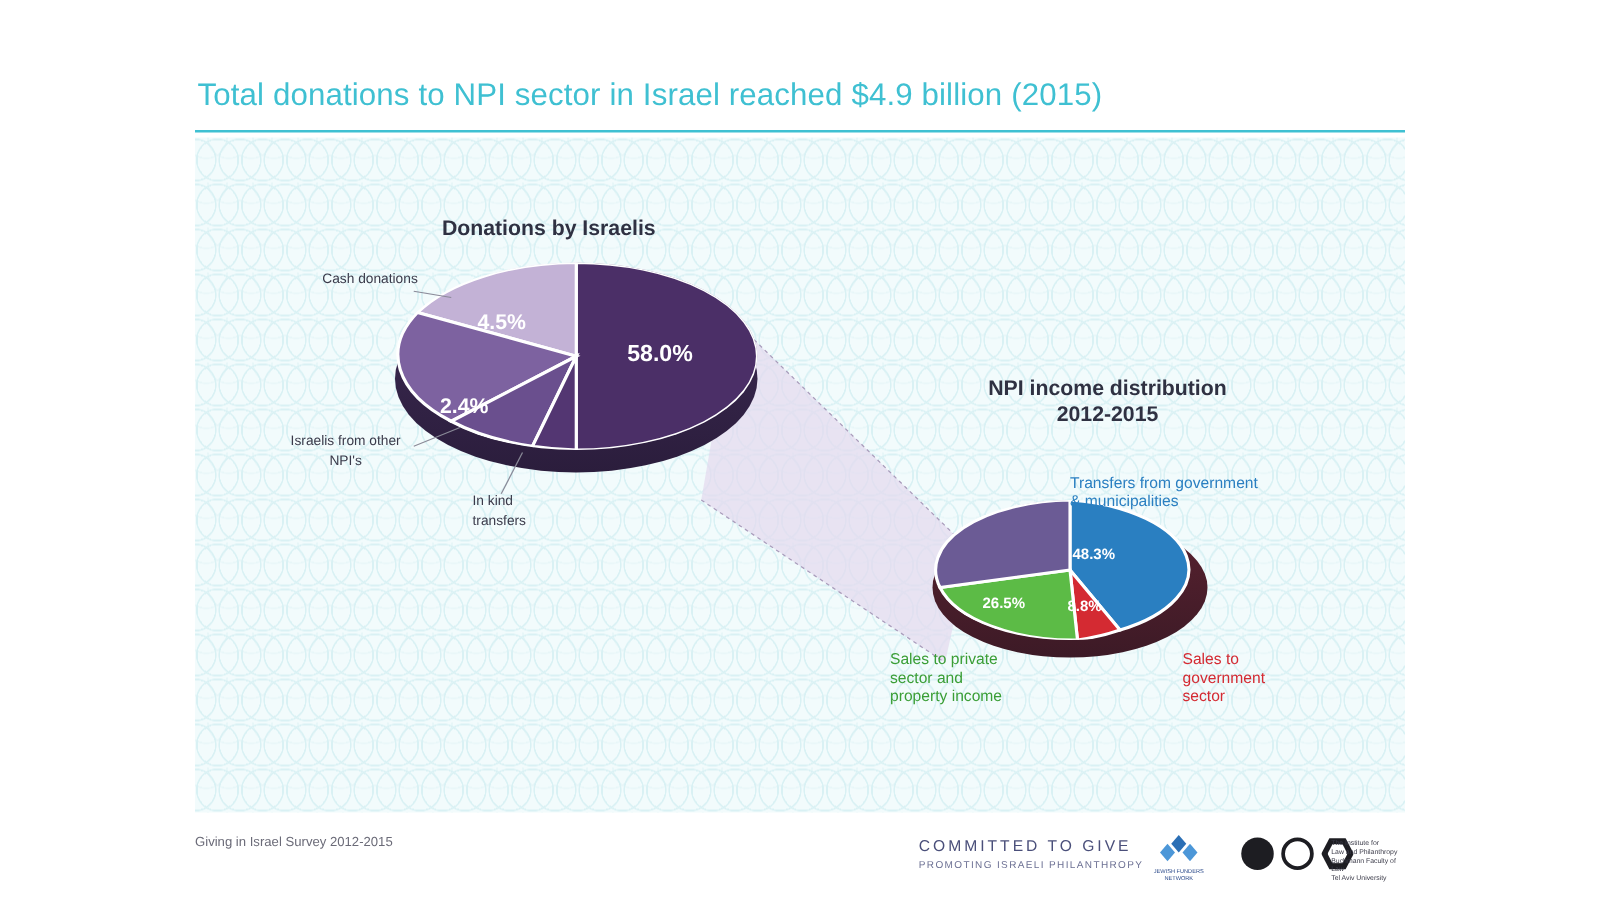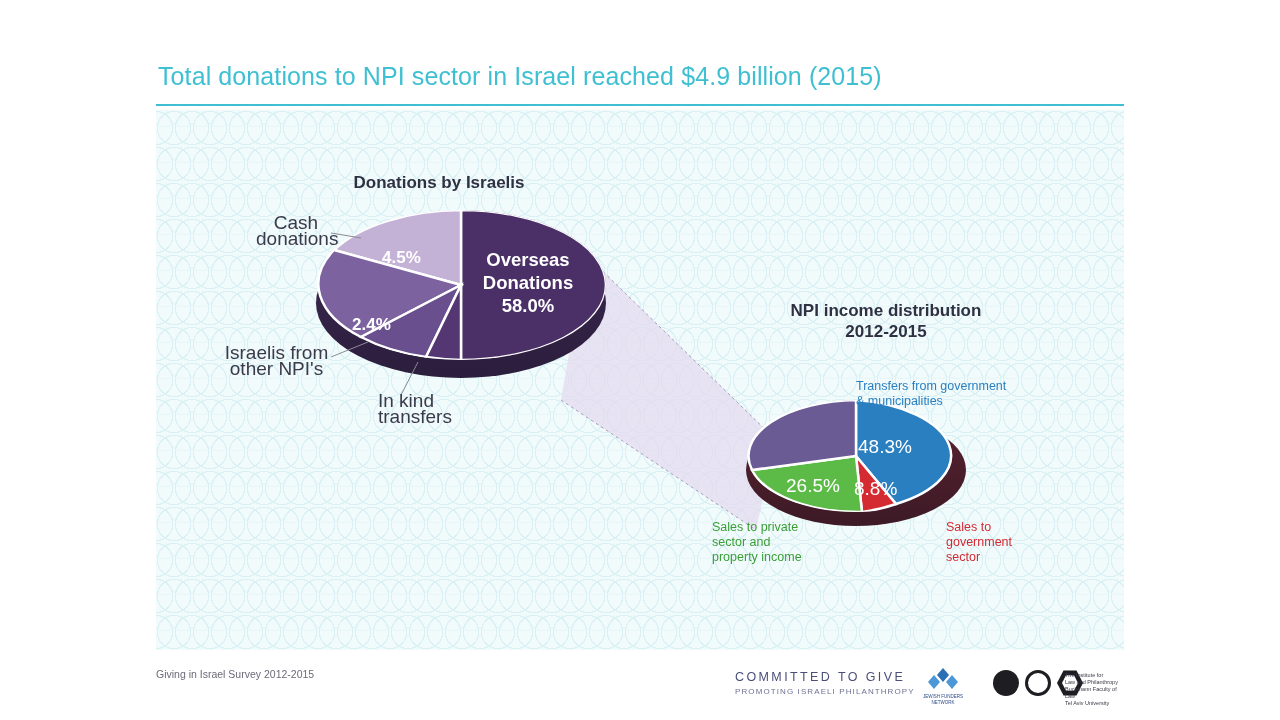--- a/index.html
+++ b/index.html
@@ -50,21 +50,21 @@
       radial-gradient(circle at 9px 0, transparent 16px, #e7f6f8 16px, #e7f6f8 17px, transparent 17.5px),
       radial-gradient(circle at 27px 0, transparent 16px, #e7f6f8 16px, #e7f6f8 17px, transparent 17.5px);
     background-size: 36px 36px;
     overflow: hidden;
   }
 
   
   .lbl {
     position: absolute;
     color: #3a3a4a;
-    font-size: 19px;
+    font-size: 11px;
     line-height: 16px;
   }
   .hdr {
     position: absolute;
     font-weight: bold;
     color: #2f3142;
     text-align: center;
     line-height: 21px;
     font-size: 17px;
   }
@@ -126,22 +126,22 @@
   #pie-right {
     position: absolute;
     left: 0; top: 0;
     width: 220px; height: 112px;
     border-radius: 50%;
     overflow: hidden;
   }
   .rpct {
     position: absolute;
     color: #ffffff;
-    font-weight: normal;
-    font-size: 19px;
+    font-weight: bold;
+    font-size: 12px;
   }
   .rlbl {
     position: absolute;
     font-size: 12.5px;
     line-height: 15px;
   }
 
   
   #footer-note {
     position: absolute;
@@ -249,21 +249,21 @@
 
       <path d="M145 75 L45 127 A145 75 0 0 0 110 147 Z" fill="#6a4f8e" stroke="#ffffff" stroke-width="2.5"></path>
 
       <path d="M145 75 L110 147 A145 75 0 0 0 145 150 Z" fill="#533672" stroke="#ffffff" stroke-width="2.5"></path>
     </svg>
 
     <div class="slice-pct" style="left:66px; top:38px;">4.5%</div>
     <div class="slice-pct" style="left:36px; top:87px;margin-top:18px;">2.4%</div>
 
     <div style="position:absolute; left:152px; top:38px; width:120px; text-align:center; color:#ffffff; font-weight:bold; font-size:18.5px; line-height:23px;">
-      <span>Overseas Donations</span><br>
+      <br>
       <span>58.0%</span>
     </div>
   </div>
 
   <svg style="position:absolute; left:0; top:0; width:968px; height:540px; pointer-events:none;">
     <line x1="175" y1="123" x2="205" y2="128" stroke="#8a8a98" stroke-width="1"></line>
     <line x1="175" y1="247" x2="212" y2="232" stroke="#8a8a98" stroke-width="1"></line>
     <line x1="245" y1="285" x2="262" y2="252" stroke="#8a8a98" stroke-width="1"></line>
   </svg>
 

